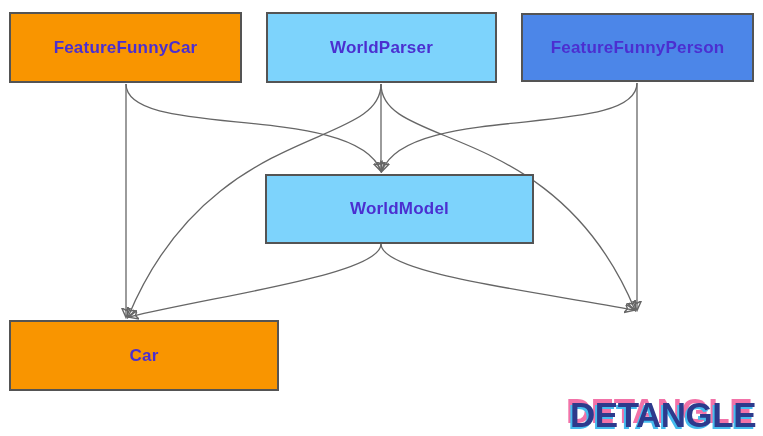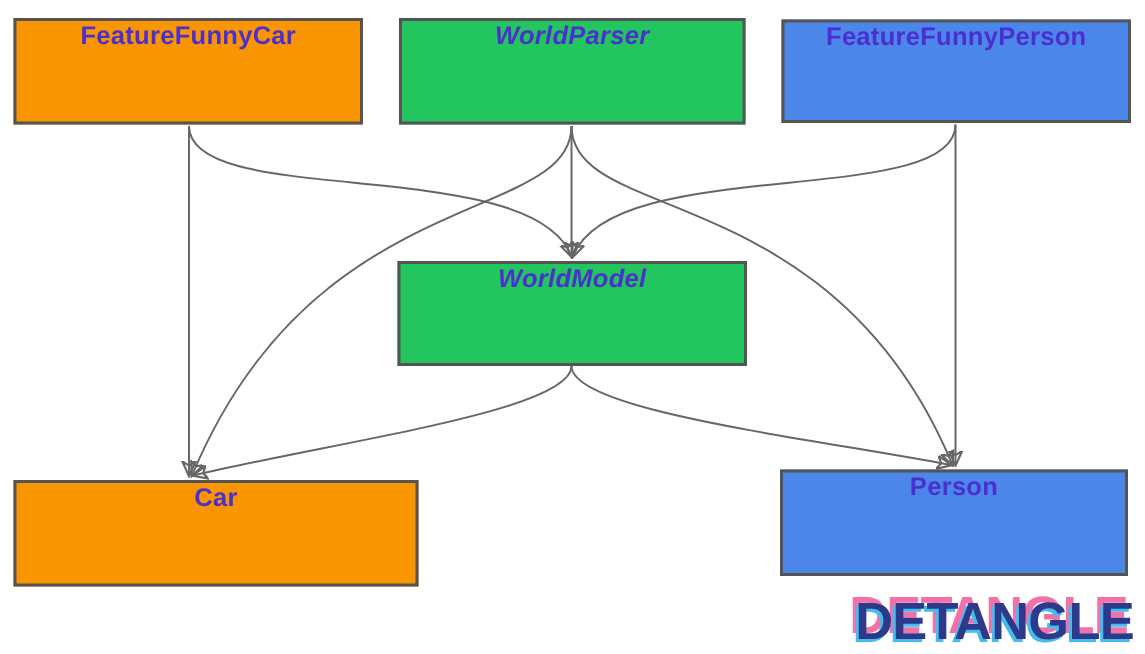--- a/index.html
+++ b/index.html
@@ -9,28 +9,28 @@
     background:#ffffff;
     overflow:hidden;
     font-family:"Liberation Sans", sans-serif;
   }
   .edges{position:absolute;left:0;top:0;width:763px;height:436px;}
   .edges path{fill:none;stroke:#666666;stroke-width:1.3;}
   .node{
     position:absolute;
     box-sizing:border-box;
     border:2px solid #545454;
-    display:flex;align-items:flex-start;justify-content:center;
+    display:flex;align-items:center;justify-content:center;
     font-weight:bold;font-size:17px;
     color:#4B2FD0;
     letter-spacing:0.2px;
   }
   .node.orange{background:#F99500;}
   .node.blue{background:#4C86E8;}
-  .node.white{background:#22c55e;font-style:italic;}
+  .node.white{background:#7dd3fc;}
   .logo{
     position:absolute;right:7px;bottom:5px;
     height:32px;
     font-weight:bold;font-size:35px;letter-spacing:-0.5px;
     line-height:32px;
   }
   .logo .layer{position:absolute;right:0;top:0;white-space:nowrap;}
   .logo .ghost{position:relative;visibility:hidden;white-space:nowrap;}
   .logo .pink{color:#F272A8;transform:translate(-4px,-4px);}
   .logo .cyan{color:#45BCEE;transform:translate(-2px,2px);}
@@ -63,31 +63,28 @@
   </div>
 
   <div class="node white" style="left:266px;top:12px;width:231px;height:71px">
     <span>WorldParser</span>
   </div>
 
   <div class="node blue" style="left:521px;top:13px;width:233px;height:69px">
     <span>FeatureFunnyPerson</span>
   </div>
 
-  <div class="node white" style="left:265px;top:174px;width:233px;height:70px">
+  <div class="node white" style="left:265px;top:174px;width:269px;height:70px">
     <span>WorldModel</span>
   </div>
 
   <div class="node orange" style="left:9px;top:320px;width:270px;height:71px">
     <span>Car</span>
   </div>
 
-  <div class="node blue" style="left:520px;top:313px;width:232px;height:71px">
-    <span>Person</span>
-  </div>
 
   <div class="logo">
     <span class="ghost">DETANGLE</span>
     <span class="layer pink">DETANGLE</span>
     <span class="layer cyan">DETANGLE</span>
     <span class="layer navy">DETANGLE</span>
   </div>
 
 </div>
 

